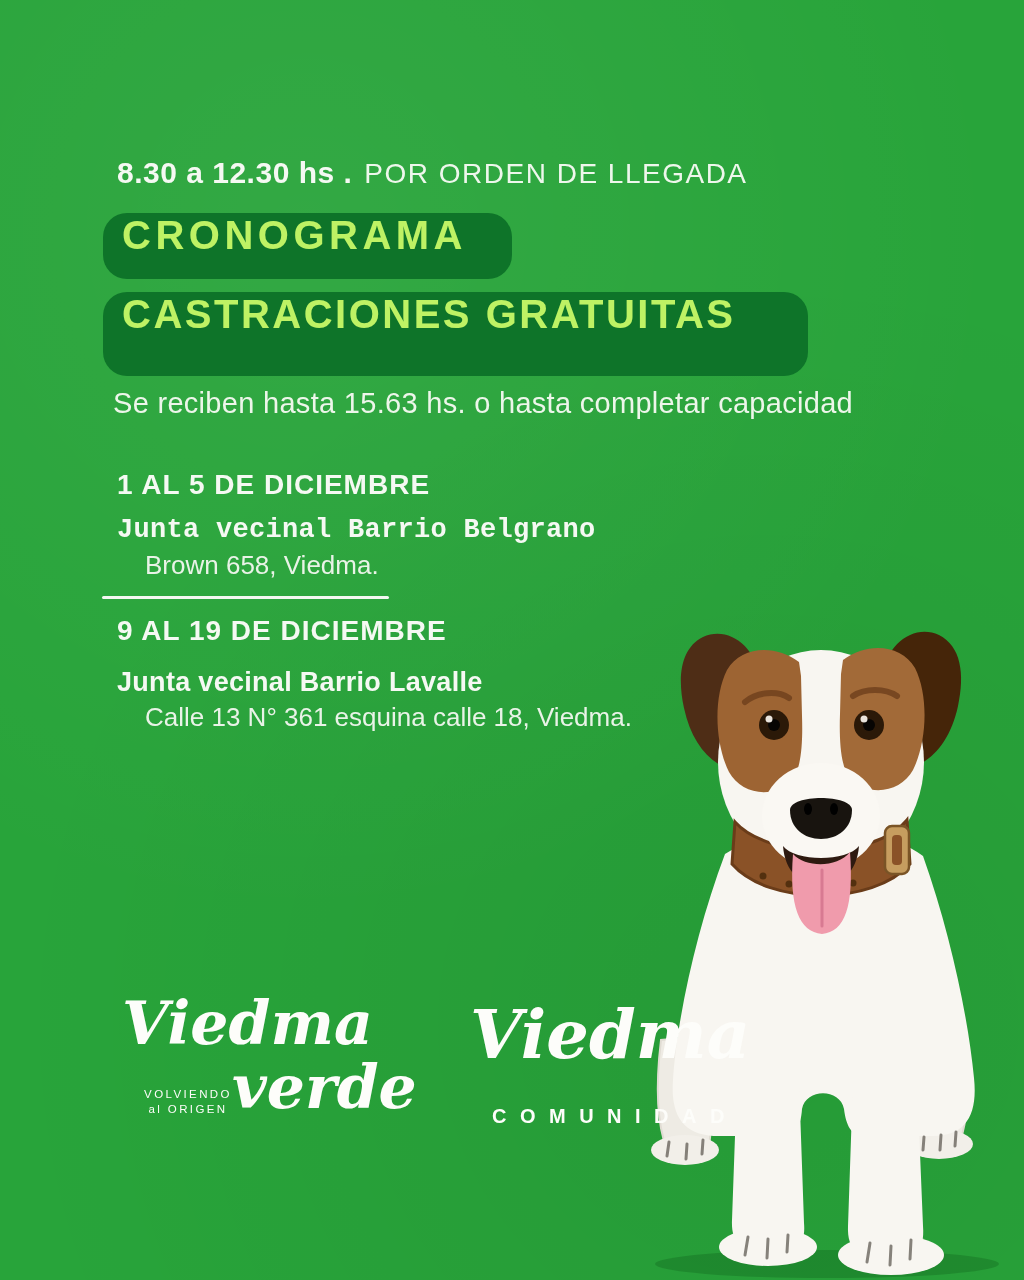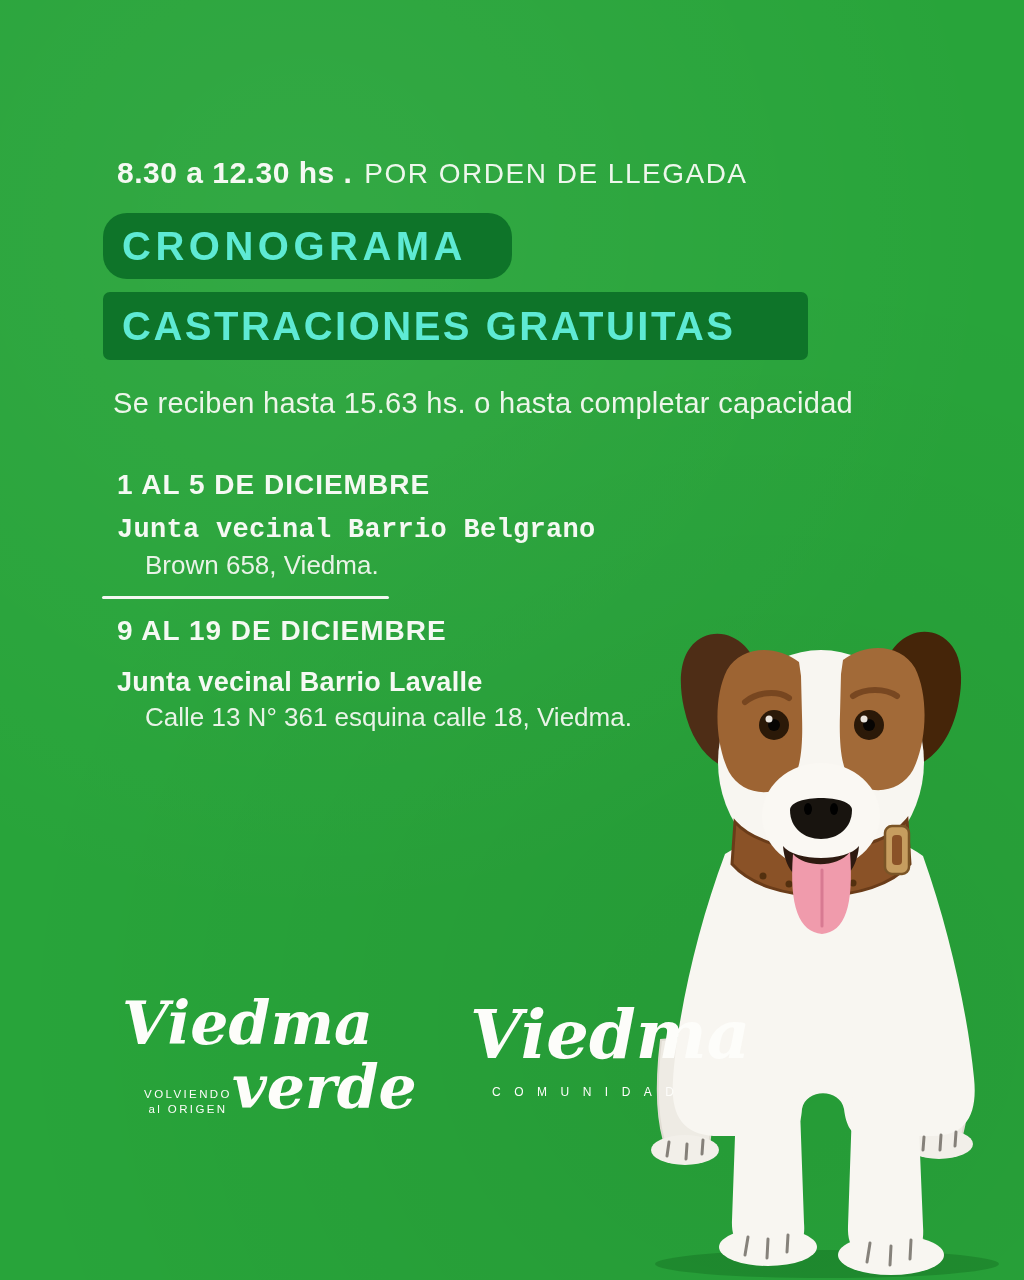--- a/index.html
+++ b/index.html
@@ -23,27 +23,27 @@
   .abs{position:absolute;}
 
   
   .header{left:117px;top:156px;white-space:nowrap;font-size:28px;}
   .header .time{font-weight:800;font-size:30px;letter-spacing:0.5px;}
   .header .order{font-weight:400;margin-left:12px;letter-spacing:1.5px;color:#eef7ec;}
 
   
   .pill{
     background:var(--pill);
-    display:flex;align-items:center;
-    color:#5eead4;font-weight:700;
+    display:flex;align-items:flex-start;
+    color:#bef264;font-weight:700;
     box-sizing:border-box;
   }
   .pill-1{left:103px;top:213px;width:409px;height:66px;border-radius:24px;
           padding-left:19px;font-size:40px;letter-spacing:4.5px;}
-  .pill-2{left:103px;top:292px;width:705px;height:68px;border-radius:7px;
+  .pill-2{left:103px;top:292px;width:705px;height:84px;border-radius:24px;
           padding-left:19px;font-size:40px;letter-spacing:2.5px;}
 
   .subtitle{left:113px;top:387px;font-size:29px;font-weight:400;color:#edf6ea;
             letter-spacing:0.3px;white-space:nowrap;}
 
   .sec-dates{left:117px;font-size:28px;font-weight:800;letter-spacing:1px;white-space:nowrap;}
   .sec-place{left:117px;font-size:27px;font-weight:700;letter-spacing:0.3px;white-space:nowrap;}
   .sec-addr{left:117px;font-size:26px;font-weight:400;color:#e9f3e7;white-space:nowrap;margin-left:28px;}
   .d1{top:469px;} .p1{top:515px;font-family:Liberation Mono, monospace;} .a1{top:550px;}
   .divider{left:102px;top:596px;width:287px;height:3px;background:#f3f8f1;border-radius:2px;}
@@ -51,21 +51,21 @@
 
   
   .logo{z-index:3;color:#fdfdfa;}
   .logo-verde{left:122px;top:993px;width:310px;height:160px;}
   .lv-viedma{position:absolute;left:0;top:0;font:italic 700 60px "DejaVu Serif",serif;line-height:1;}
   .lv-verde{position:absolute;left:110px;top:64px;font:italic 700 60px "DejaVu Serif",serif;line-height:1;}
   .lv-tag{position:absolute;left:14px;top:94px;width:104px;text-align:center;
           font-size:11.5px;font-weight:400;letter-spacing:2.4px;line-height:15px;}
   .logo-comunidad{left:470px;top:1001px;width:300px;height:130px;}
   .lc-viedma{position:absolute;left:0;top:0;font:italic 700 67px "DejaVu Serif",serif;line-height:1;}
-  .lc-sub{position:absolute;left:22px;top:84px;font-size:12px;font-weight:400;
+  .lc-sub{position:absolute;left:22px;top:104px;font-size:20px;font-weight:700;
           letter-spacing:13.5px;white-space:nowrap;}
 
   .dog{left:645px;top:622px;z-index:2;}
 </style>
 </head>
 <body>
 
 <div class="poster">
 
   <div class="abs header">

